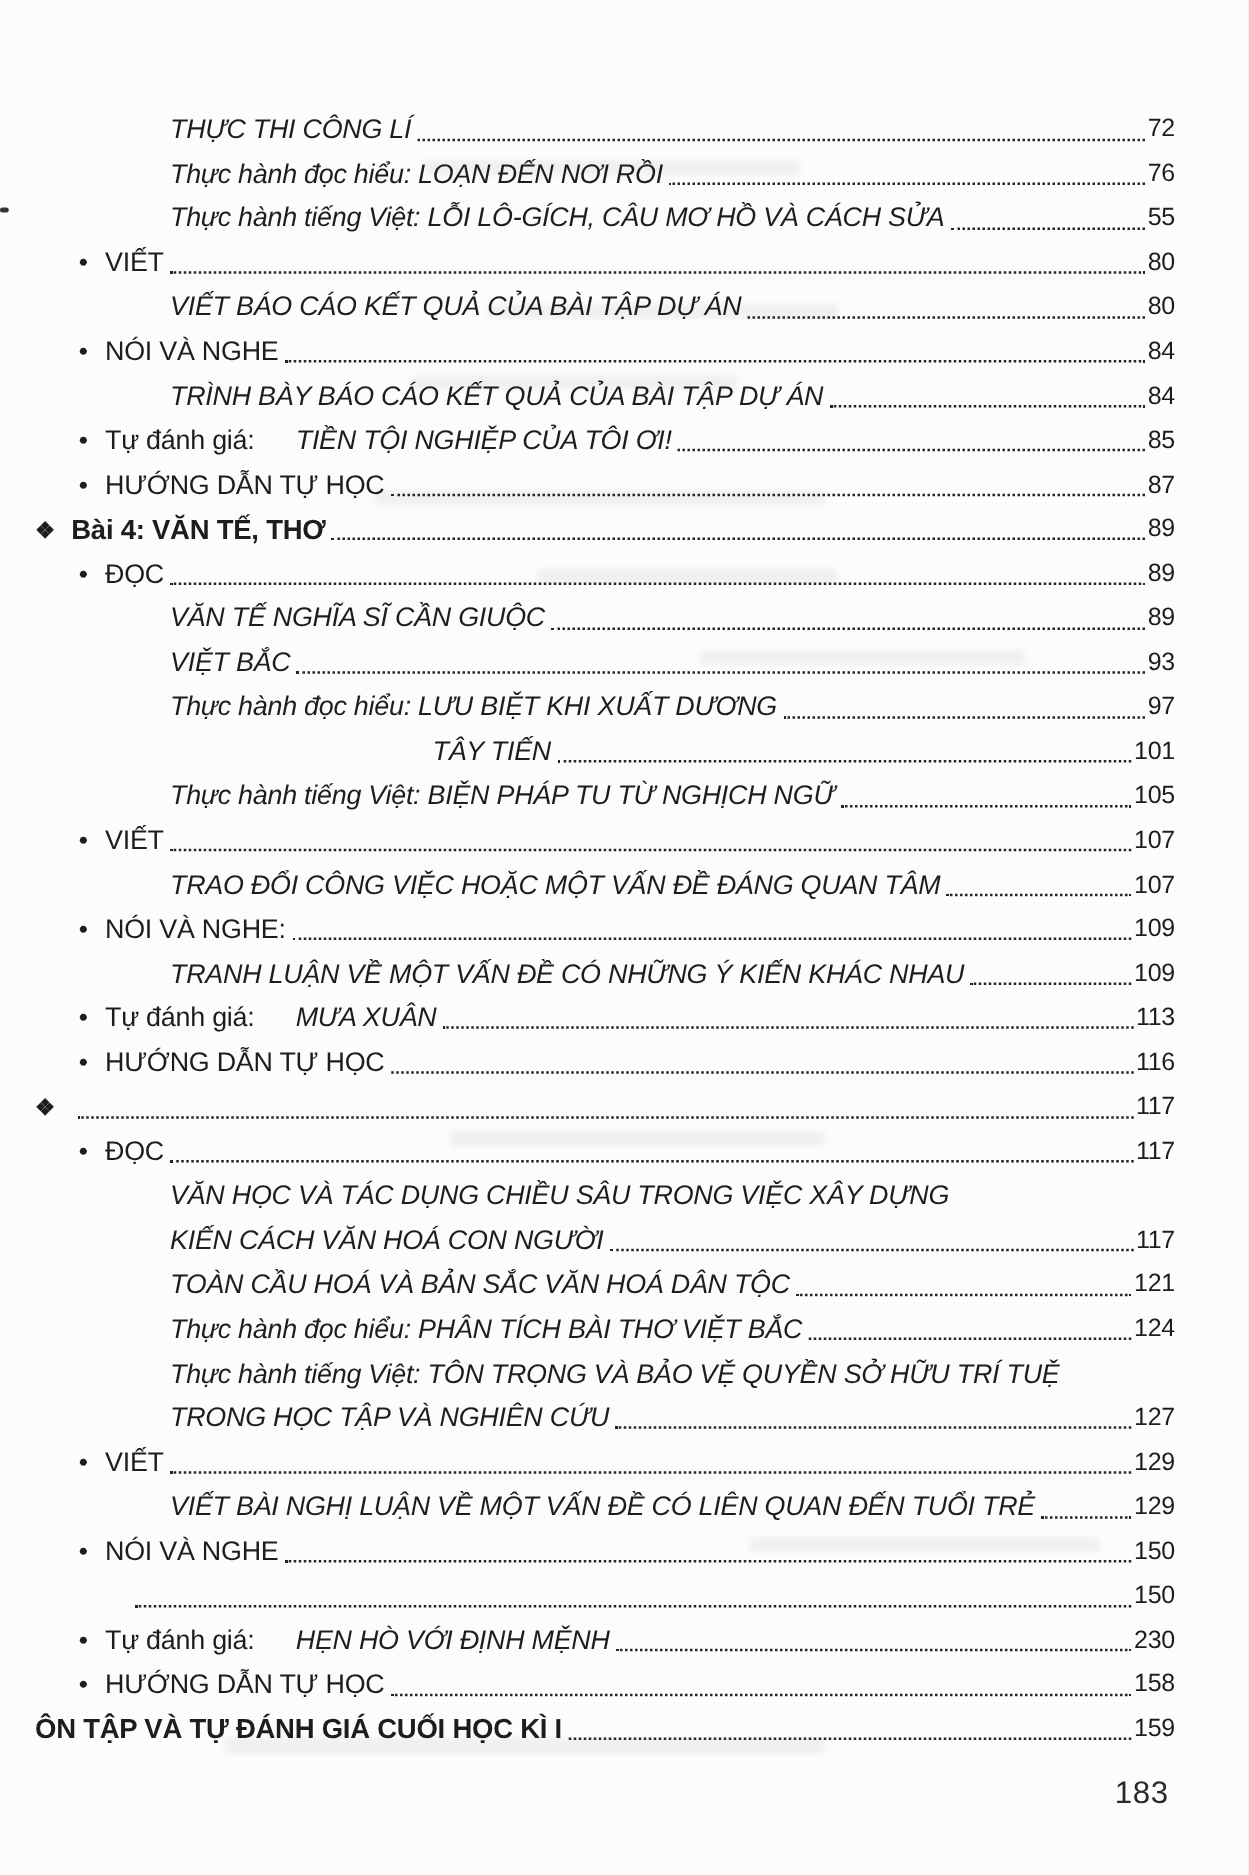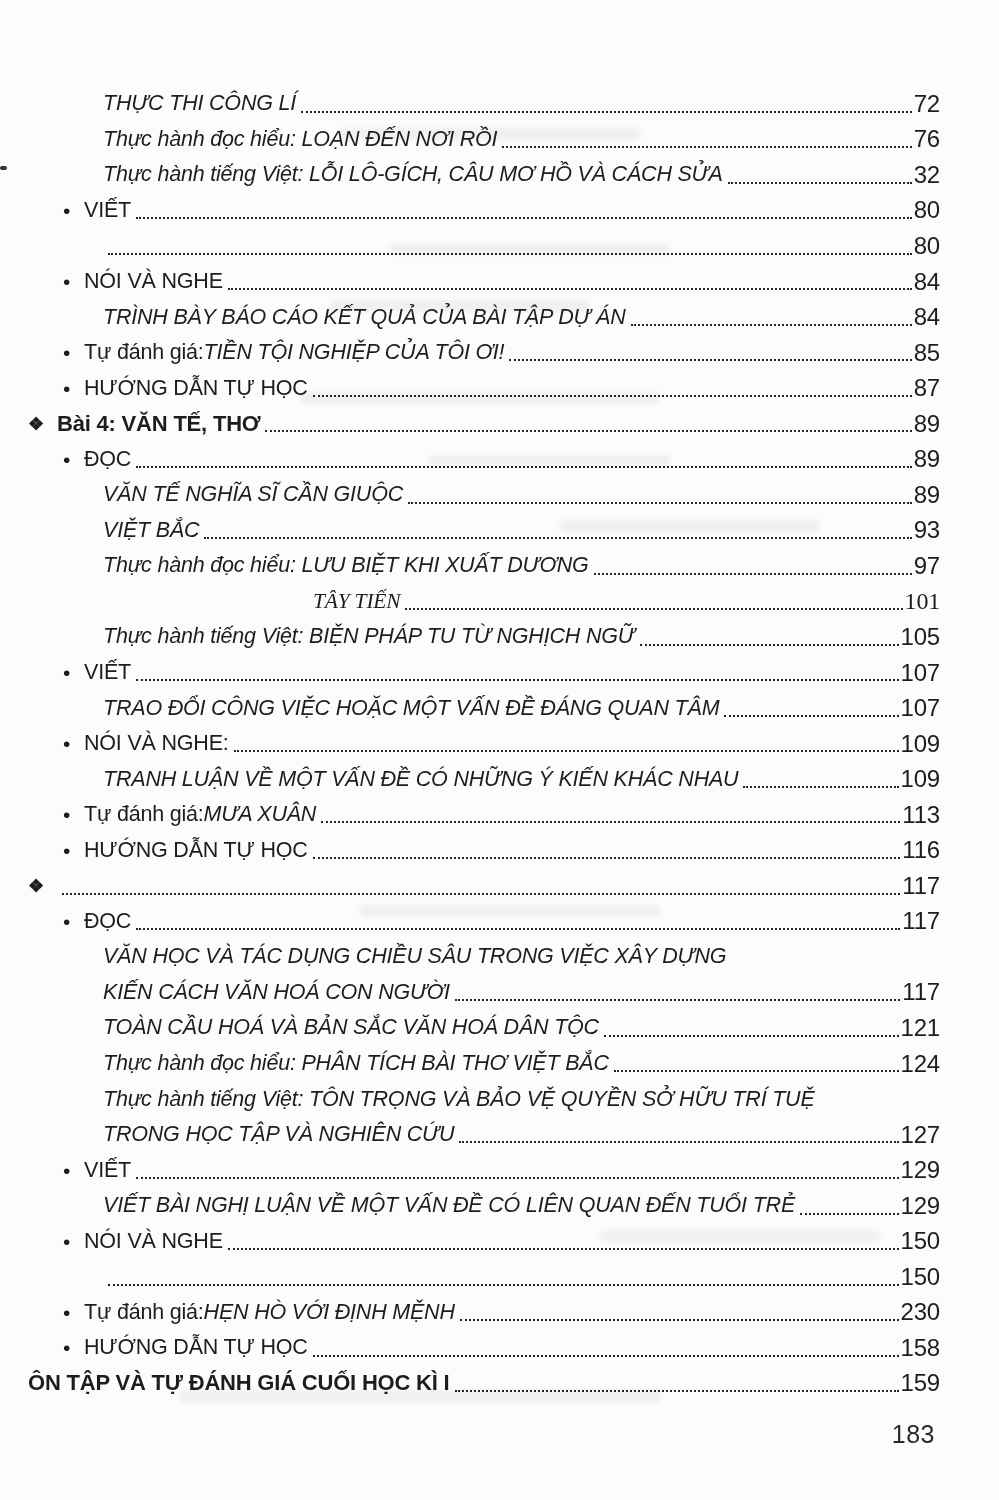--- a/index.html
+++ b/index.html
@@ -20,38 +20,38 @@
     align-items:center;
     height:35.55px;
     font-size:21.5px;
     letter-spacing:-0.2px;
     white-space:nowrap;
   }
   .row.bold{font-weight:700;font-size:22px;}
   .ind0{padding-left:28px;}
   .ind1{padding-left:63px;}
   .ind2{padding-left:103px;}
-  .ind3{padding-left:313px;font-family:Liberation Serif, serif;}
+  .ind3{padding-left:313px;}
   .bullet{display:inline-block;flex:0 0 auto;}
   .bullet.dot{width:21px;font-size:21px;line-height:1;}
   .bullet.diamond{width:29px;font-size:18px;line-height:1;}
   .t{flex:0 0 auto;}
-  .t.it{font-style:italic;}
+  .t.it{font-style:italic;margin-left:33px;}
   .t.up{font-style:normal;}
   .leader{
     flex:1 1 auto;
     height:0;
     border-bottom:2.6px dotted #242424;
     align-self:flex-end;
     margin:0 2px 9px 5px;
     min-width:12px;
   }
   .pg{
     flex:0 0 auto;
-    font-size:24px;
+    font-size:20px;
     font-style:normal;
     font-weight:400;
   }
   .row.bold .pg{font-weight:400;}
   .footer-num{
     position:absolute;
     top:1420px;
     right:64px;
     font-size:25px;
     color:#2a2a2a;
@@ -94,29 +94,30 @@
         <span class="pg">72</span>
       </div>
       <div class="row ind2">
         <span class="t it">Thực hành đọc hiểu: LOẠN ĐẾN NƠI RỒI</span>
         <span class="leader"></span>
         <span class="pg">76</span>
       </div>
       <div class="row ind2">
         <span class="t it">Thực hành tiếng Việt: LỖI LÔ-GÍCH, CÂU MƠ HỒ VÀ CÁCH SỬA</span>
         <span class="leader"></span>
-        <span class="pg">32</span>
+        <span class="pg">55</span>
       </div>
       <div class="row ind1">
         <span class="bullet dot">•</span>
         <span class="t up">VIẾT </span>
         <span class="leader"></span>
         <span class="pg">80</span>
       </div>
       <div class="row ind2">
+        <span class="t it">VIẾT BÁO CÁO KẾT QUẢ CỦA BÀI TẬP DỰ ÁN</span>
         <span class="leader"></span>
         <span class="pg">80</span>
       </div>
       <div class="row ind1">
         <span class="bullet dot">•</span>
         <span class="t up">NÓI VÀ NGHE</span>
         <span class="leader"></span>
         <span class="pg">84</span>
       </div>
       <div class="row ind2">

